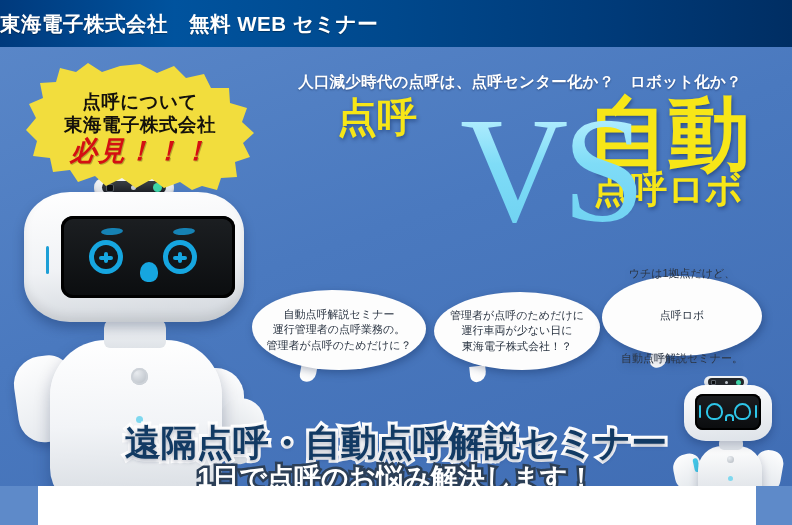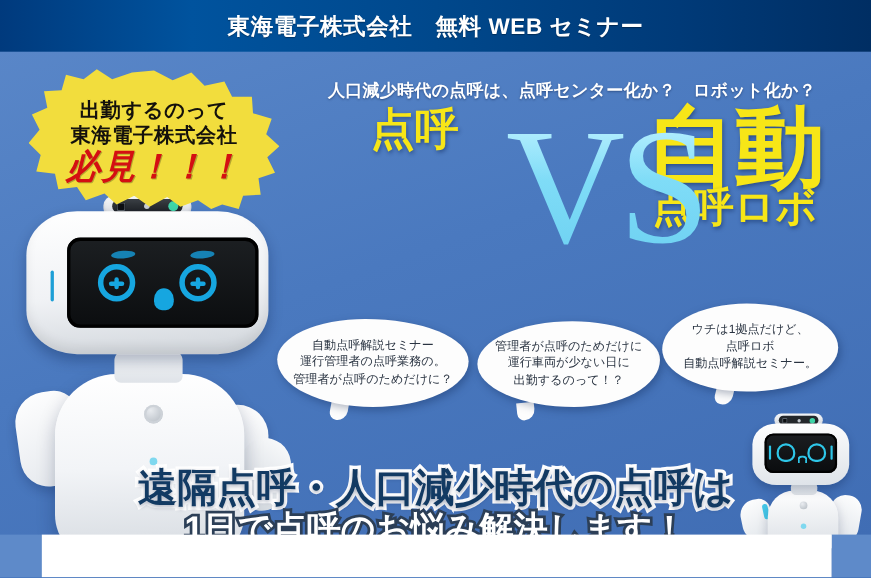--- a/index.html
+++ b/index.html
@@ -11,33 +11,33 @@
   }
 
   
   .stage { position:relative; width:792px; height:525px; overflow:hidden;
            background:linear-gradient(160deg,#5b88c9 0%,#4a79bf 45%,#3f6cb3 100%); }
 
   
   .header {
     position:absolute; left:0; top:0; width:792px; height:47px;
     background:linear-gradient(90deg,#003a7d 0%,#00539e 22%,#00488c 50%,#003a78 78%,#002e63 100%);
-    display:flex; align-items:center; justify-content:center; z-index:40;
+    display:flex; align-items:center; justify-content:flex-start; z-index:40;
   }
   .header-title { color:#fff; font-size:20.5px; font-weight:bold; letter-spacing:.5px;
                   text-shadow:0 1px 1px rgba(0,0,0,.35); white-space:nowrap; }
 
   
   .badge-wrap { position:absolute; left:26px; top:62px; width:228px; height:128px; z-index:30; }
   .badge-star { position:absolute; inset:0; }
   .badge-text { position:absolute; inset:0; display:flex; flex-direction:column;
                 align-items:center; justify-content:center; gap:1px; padding-top:4px; }
   .badge-l1,.badge-l2 { color:#14110c; font-size:18.5px; font-weight:bold; letter-spacing:.5px;
                         white-space:nowrap; line-height:1.18; }
-  .badge-l3 { color:#d40f12; font-size:31px; font-weight:bold; letter-spacing:1px;
+  .badge-l3 { color:#d40f12; font-size:27px; font-weight:bold; letter-spacing:1px;
               white-space:nowrap; line-height:1; margin-top:1px;
               text-shadow:1px 1px 0 rgba(0,0,0,.25); font-style:italic; }
 
   
   .subhead { position:absolute; left:258px; top:72px; width:524px; text-align:center;
              color:#ffffff; font-size:15.5px; font-weight:bold; letter-spacing:.2px;
              white-space:nowrap; z-index:22; text-shadow:0 1px 2px rgba(0,20,60,.45); }
 
   .headline { position:absolute; left:248px; top:96px; width:544px; height:180px; z-index:21; }
   .hl-left  { position:absolute; left:14px; top:6px; width:230px; text-align:center; }
@@ -71,21 +71,21 @@
     color:#2a3442; font-size:11px; line-height:1.42; text-align:center;
     display:flex; flex-direction:column; align-items:center; justify-content:center;
     padding:8px 10px; filter:drop-shadow(2px 3px 4px rgba(0,20,60,.30));
   }
   .bubble span { white-space:nowrap; }
   .b1 { left:252px; top:290px; width:174px; height:80px;
         border-radius:46% 54% 50% 50% / 46% 48% 52% 54%; }
   .b2 { left:434px; top:292px; width:166px; height:78px;
         border-radius:52% 48% 47% 53% / 50% 45% 55% 50%; }
   .b3 { left:602px; top:276px; width:160px; height:80px;
-        border-radius:48% 52% 52% 48% / 52% 50% 50% 48%; }
+        border-radius:48% 52% 52% 48% / 52% 50% 50% 48%;gap:27px; }
   .bub-tail { position:absolute; width:16px; height:16px; background:#fdfdfd; }
   .t1 { left:300px; top:366px; border-radius:0 0 60% 40%; transform:rotate(10deg); z-index:25; }
   .t2 { left:470px; top:366px; border-radius:0 0 60% 40%; transform:rotate(-6deg); z-index:25; }
   .t3 { left:650px; top:352px; border-radius:0 0 60% 40%; transform:rotate(14deg); z-index:25; }
 
   
   .robot-big { position:absolute; left:10px; top:178px; width:250px; height:330px; z-index:28; }
   .rb-antenna { position:absolute; left:84px; top:0px; width:80px; height:20px;
       background:linear-gradient(180deg,#f4f6f8,#d9dde2); border-radius:9px;
       box-shadow:inset 0 -2px 3px rgba(0,0,0,.12); }
@@ -167,21 +167,21 @@
 
   
   .banner { position:absolute; left:0; top:424px; width:792px; z-index:34; text-align:center; }
   .banner-l1 {
     font-size:36px; font-weight:bold; color:#123a63; letter-spacing:0px; line-height:1.05;
     white-space:nowrap;
     -webkit-text-stroke:6px #ffffff; paint-order:stroke fill;
     text-shadow:0 2px 4px rgba(0,20,60,.35);
   }
   .banner-l2 {
-    font-size:31px; font-weight:bold; color:#ffffff; letter-spacing:0px; line-height:1.1;
+    font-size:27px; font-weight:bold; color:#ffffff; letter-spacing:0px; line-height:1.1;
     white-space:nowrap; margin-top:2px;
     -webkit-text-stroke:5px #2c3f57; paint-order:stroke fill;
   }
 
   
   .white-panel { position:absolute; left:38px; top:486px; width:718px; height:39px;
                  background:#ffffff; z-index:36; }
   .wp-left { position:absolute; left:0; top:486px; width:38px; height:39px;
              background:#5e8ac9; z-index:35; }
   .wp-right { position:absolute; left:756px; top:486px; width:36px; height:39px;
@@ -194,21 +194,21 @@
 
   <div class="header">
     <div class="header-title">東海電子株式会社　無料 WEB セミナー</div>
   </div>
 
   <div class="badge-wrap">
     <svg class="badge-star" viewBox="0 0 228 128">
       <polygon points="114,2 131,11 148,4 160,16 178,12 185,26 203,26 204,41 221,46 216,60 228,71 217,81 224,95 209,100 211,115 195,116 191,128 176,124 166,128 154,120 138,126 126,117 110,126 96,116 80,124 69,114 52,120 44,108 27,110 24,96 7,94 11,79 0,68 10,56 3,42 17,36 14,21 30,20 34,6 50,10 62,1 76,10 94,4" fill="#f2dd3d"></polygon>
     </svg>
     <div class="badge-text">
-      <div class="badge-l1">出勤するのって</div>
+      <div class="badge-l1">点呼について</div>
       <div class="badge-l2">東海電子株式会社</div>
       <div class="badge-l3">必見！！！</div>
     </div>
   </div>
 
   <div class="subhead">人口減少時代の点呼は、点呼センター化か？　ロボット化か？</div>
 
   <div class="headline">
     <div class="hl-left">
       <span class="hl-sub">点呼</span>
@@ -224,21 +224,21 @@
   <div class="bubble b1">
     <span>自動点呼解説セミナー</span>
     <span>運行管理者の点呼業務の。</span>
     <span>管理者が点呼のためだけに？</span>
   </div>
 
   <div class="bub-tail t2"></div>
   <div class="bubble b2">
     <span>管理者が点呼のためだけに</span>
     <span>運行車両が少ない日に</span>
-    <span>出勤するのって！？</span>
+    <span>東海電子株式会社！？</span>
   </div>
 
   <div class="bub-tail t3"></div>
   <div class="bubble b3">
     <span>ウチは1拠点だけど、</span>
     <span>点呼ロボ</span>
     <span>自動点呼解説セミナー。</span>
   </div>
 
   <div class="robot-big">
@@ -292,21 +292,21 @@
         <div class="rs-side" style="left:4px;top:11px"></div>
         <div class="rs-side" style="right:4px;top:11px"></div>
         <div class="rs-eye" style="left:11px;top:9px"></div>
         <div class="rs-eye" style="left:39px;top:9px"></div>
         <div class="rs-mouth"></div>
       </div>
     </div>
   </div>
 
   <div class="banner">
-    <div class="banner-l1">遠隔点呼・人口減少時代の点呼は</div>
+    <div class="banner-l1">遠隔点呼・自動点呼解説セミナー</div>
     <div class="banner-l2">1日で点呼のお悩み解決します！</div>
   </div>
 
   <div class="wp-left"></div>
   <div class="white-panel"></div>
   <div class="wp-right"></div>
 
 </div>
 
 </body></html>

